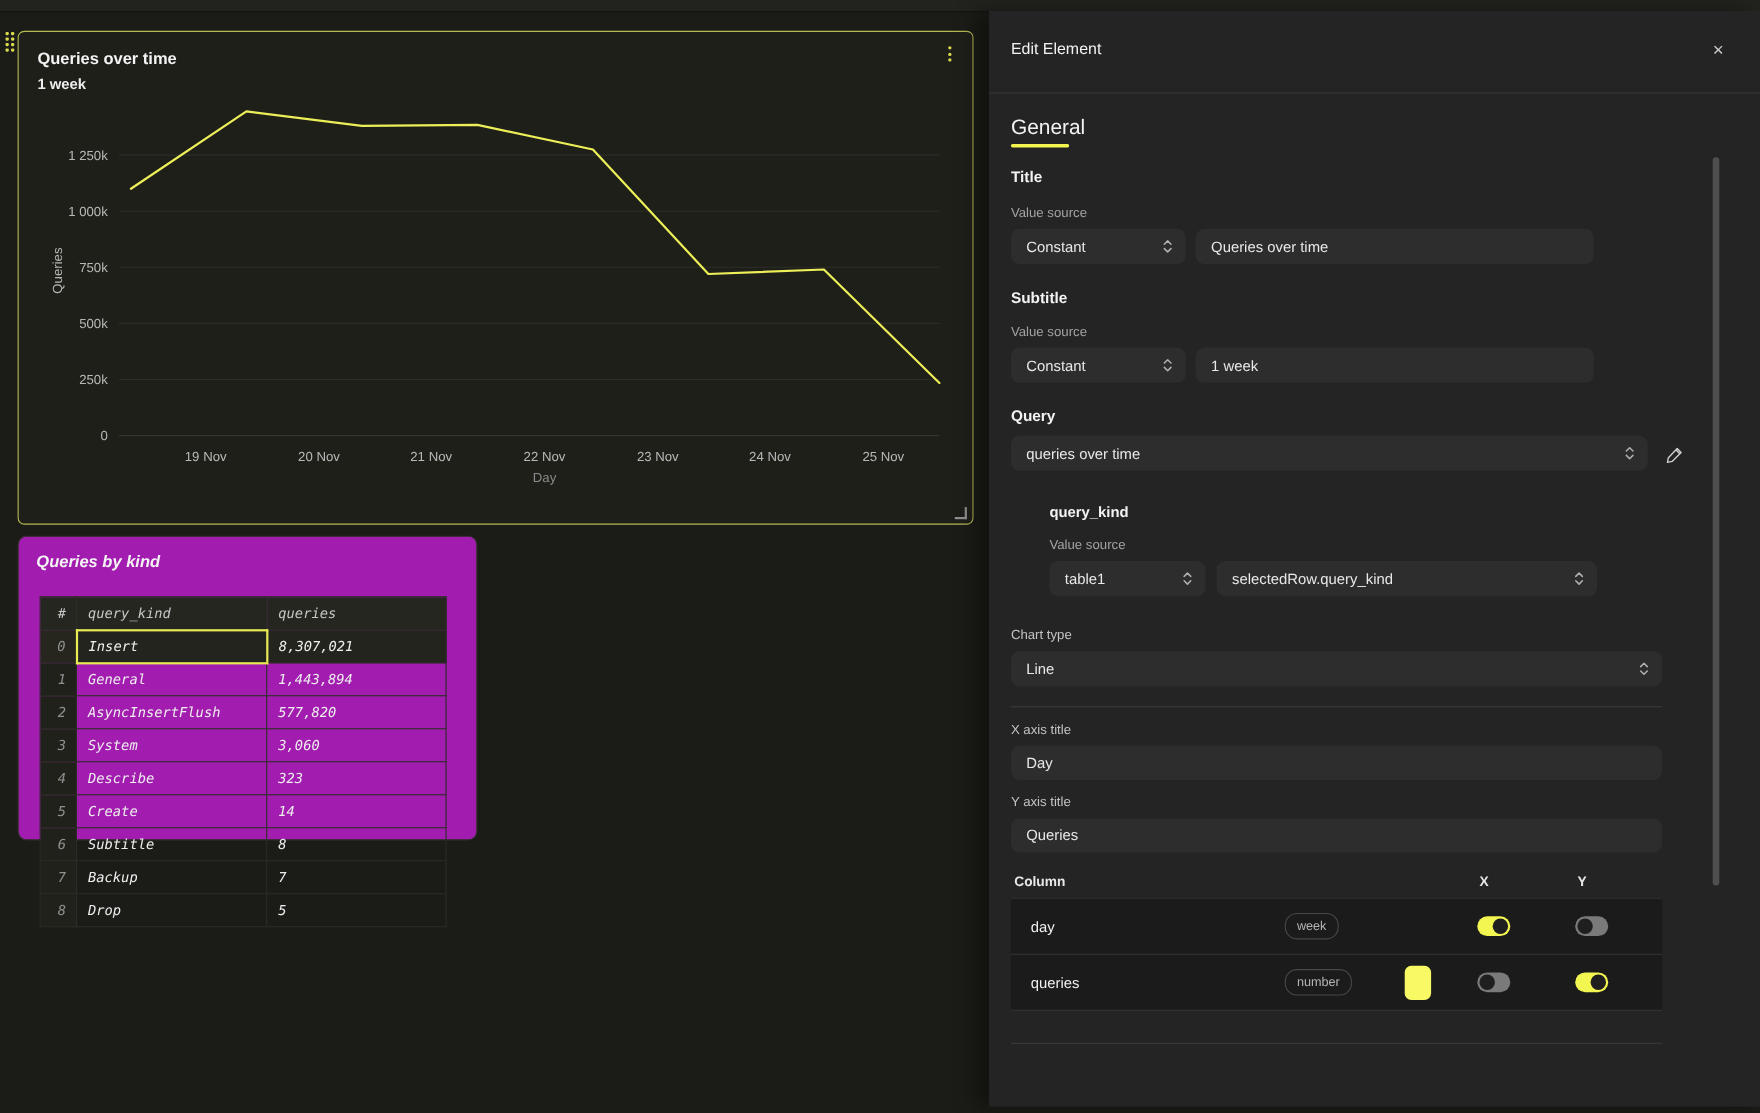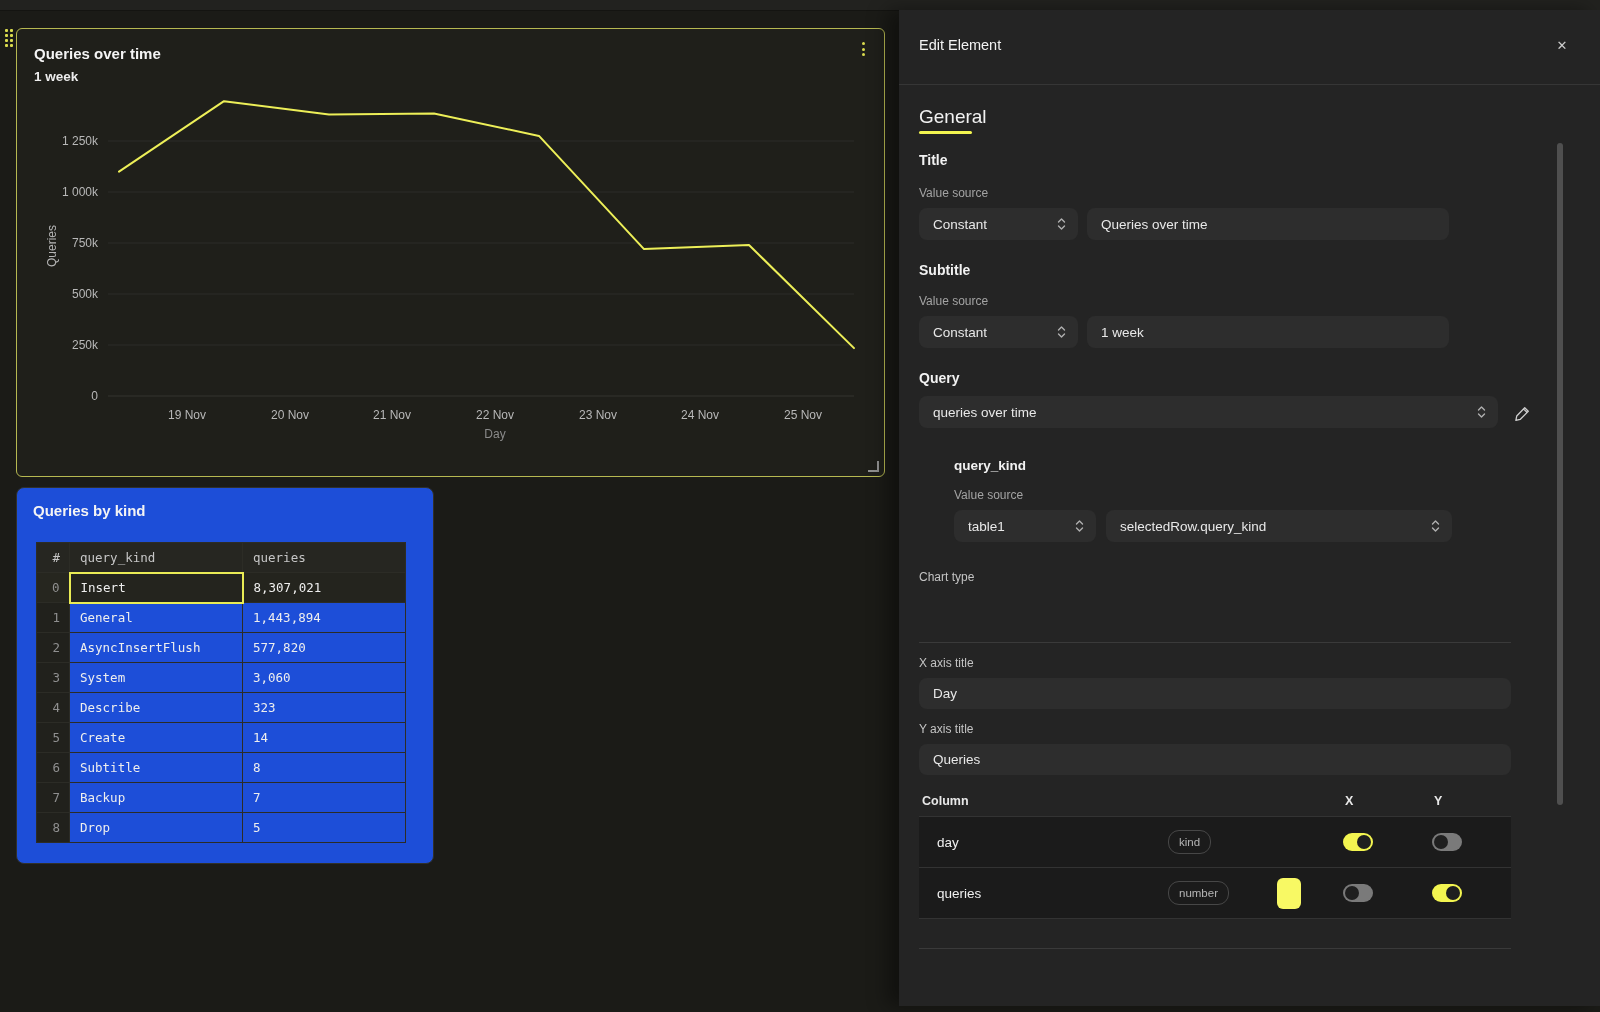--- a/index.html
+++ b/index.html
@@ -16,22 +16,22 @@
   .chart-title{left:17px;top:16px;font-size:15px;font-weight:700;color:#f4f4f4;}
   .chart-subtitle{left:17px;top:40px;font-size:13.5px;font-weight:700;color:#ededed;}
   .kebab-icon{right:14px;top:10px;width:14px;height:20px;display:flex;flex-direction:column;
     align-items:center;justify-content:center;gap:2.5px;cursor:pointer;}
   .kebab-icon i{width:3px;height:3px;border-radius:50%;background:#d9da4e;}
   .resize-corner{right:5px;bottom:4px;width:9px;height:9px;
     border-right:2px solid #909090;border-bottom:2px solid #909090;cursor:nwse-resize;}
   .plot{left:0;top:0;}
   .plot text{font-family:"Liberation Sans",sans-serif;}
   
-  .table-panel{left:16px;top:487px;width:418px;height:377px;background:#1d4ed8;
-    border:1px solid #30302a;border-radius:8px;box-sizing:border-box;}
+  .table-panel{left:16px;top:487px;width:418px;height:277px;background:#a21caf;
+    border:1px solid #30302a;border-radius:8px;box-sizing:border-box;font-style:italic;}
   .table-title{left:16px;top:14px;font-size:15px;font-weight:700;color:#f4f4f4;}
   table.qtable{left:19px;top:54px;position:absolute;border-collapse:collapse;
     font-family:"DejaVu Sans Mono","Liberation Mono",monospace;font-size:12.5px;table-layout:fixed;}
   .qtable col.c-idx{width:33px;}.qtable col.c-kind{width:173px;}.qtable col.c-q{width:163px;}
   .qtable th,.qtable td{border:1px solid #2c2c26;height:30px;padding:0;box-sizing:border-box;}
   .qtable th{background:#262621;color:#c6c6c6;font-weight:400;text-align:left;padding-left:10px;}
   .qtable th.h-idx{text-align:right;padding-right:9px;padding-left:0;}
   .qtable td{color:#eeeeee;padding-left:10px;}
   .qtable td.c-num{color:#8f8f8f;text-align:right;padding-right:9px;padding-left:0;background:#21211c;}
   .qtable tr.selected td{background:#24241e;}
@@ -248,41 +248,47 @@
       </svg>
   </div>
   <div class="abs sel" style="left:207px;top:500px;width:346px;">
     <span>selectedRow.query_kind</span>
     <svg class="chev" width="9" height="14" viewBox="0 0 9 14">
         <path d="M1.5 5 4.5 2l3 3M1.5 9l3 3 3-3" fill="none" stroke="#b0b0b0" stroke-width="1.4" stroke-linecap="round" stroke-linejoin="round"></path>
       </svg>
   </div>
 
   <div class="abs meta-lbl" style="left:20px;top:560px;color:#c4c4c4;">Chart type</div>
+  <div class="abs sel" style="left:20px;top:582px;width:592px;">
+    <span>Line</span>
+    <svg class="chev" width="9" height="14" viewBox="0 0 9 14">
+        <path d="M1.5 5 4.5 2l3 3M1.5 9l3 3 3-3" fill="none" stroke="#b0b0b0" stroke-width="1.4" stroke-linecap="round" stroke-linejoin="round"></path>
+      </svg>
+  </div>
 
   <div class="abs ep-divider inset" style="top:632px;"></div>
 
   <div class="abs meta-lbl" style="left:20px;top:646px;color:#c4c4c4;">X axis title</div>
   <div class="abs inp" style="left:20px;top:668px;width:592px;height:31px;">
     <span>Day</span>
   </div>
   <div class="abs meta-lbl" style="left:20px;top:712px;color:#c4c4c4;">Y axis title</div>
   <div class="abs inp" style="left:20px;top:734px;width:592px;height:31px;">
     <span>Queries</span>
   </div>
 
   <div class="abs col-table">
     <div class="col-hdr">
       <span style="margin-left:3px;">Column</span>
       <span style="position:absolute;left:426px;">X</span>
       <span style="position:absolute;left:515px;">Y</span>
     </div>
     <div class="col-row" style="position:relative;">
       <span class="name" style="margin-left:18px;">day</span>
-      <span class="badge" style="position:absolute;left:249px;">kind</span>
+      <span class="badge" style="position:absolute;left:249px;">week</span>
       <span class="toggle on" style="position:absolute;left:424px;">
           <span class="knob"></span>
         </span>
       <span class="toggle off" style="position:absolute;left:513px;">
           <span class="knob"></span>
         </span>
     </div>
     <div class="col-row" style="position:relative;">
       <span class="name" style="margin-left:18px;">queries</span>
       <span class="badge" style="position:absolute;left:249px;">number</span>

